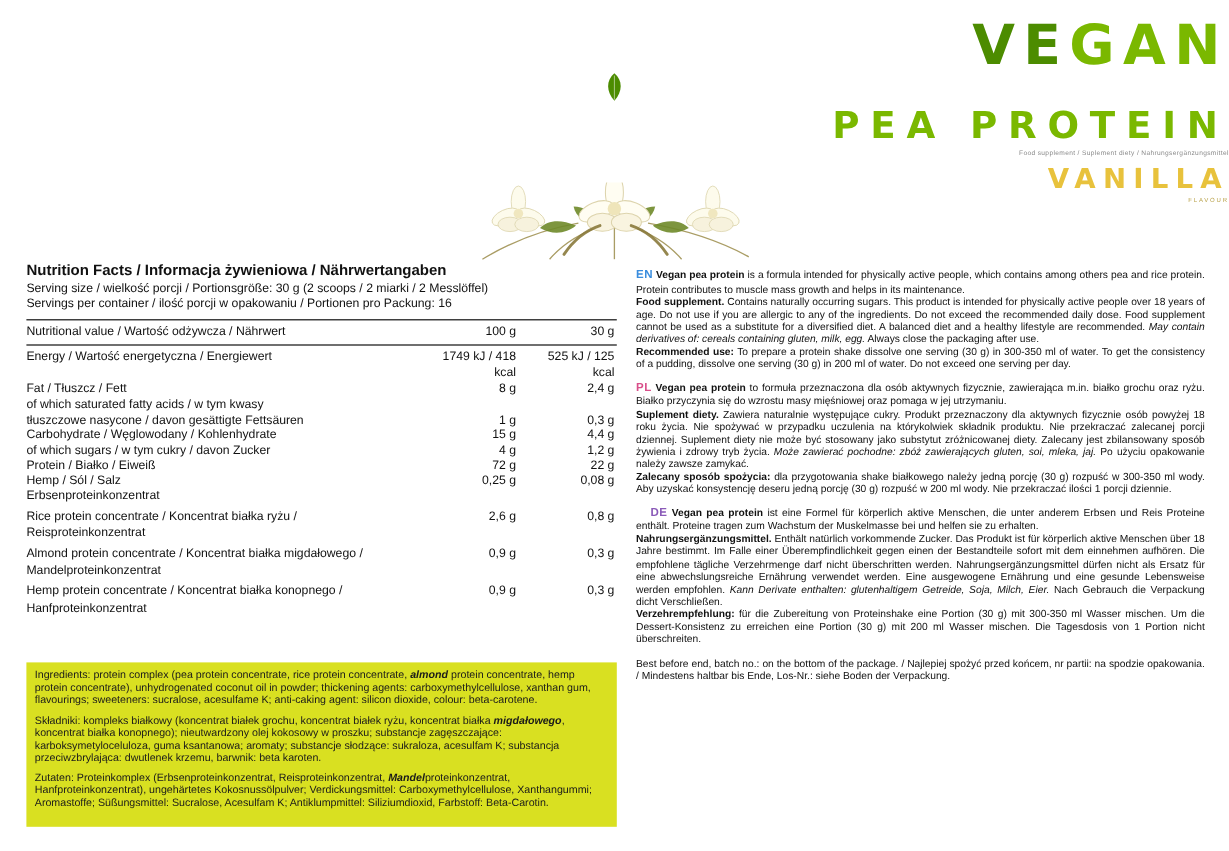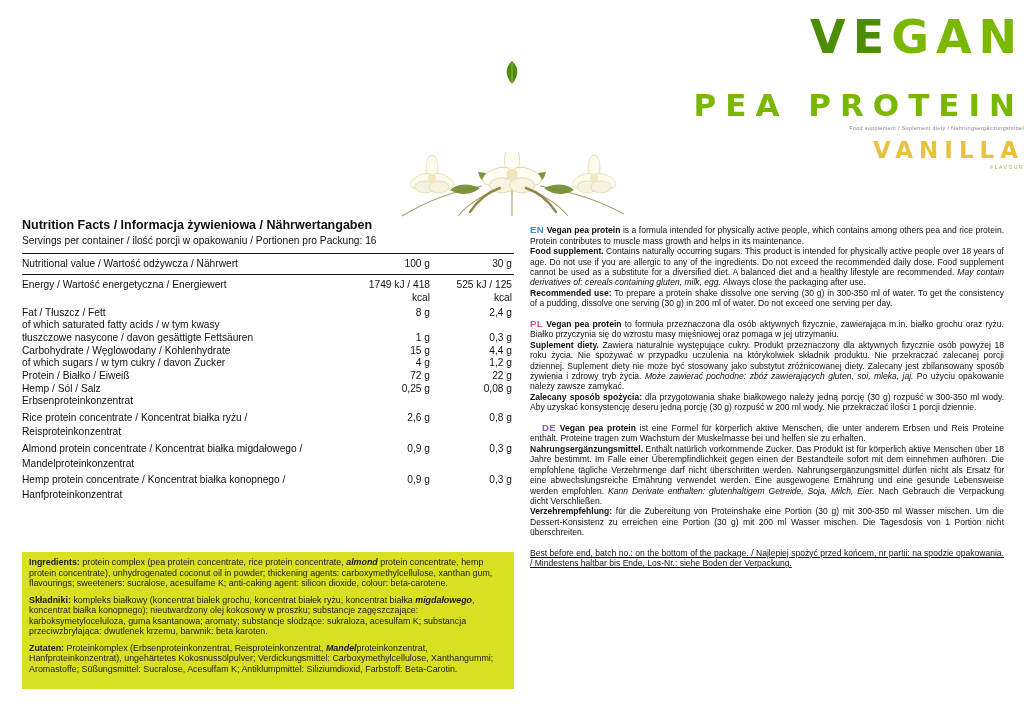--- a/index.html
+++ b/index.html
@@ -109,21 +109,21 @@
     position: absolute;
     left: 22px; top: 552px;
     width: 492px; height: 137px;
     background: #d9e021;
     padding: 5px 7px 5px 7px;
     font-size: 8.9px;
     line-height: 1.18;
     color: #1a1a1a;
   }
   .ing-box p { margin: 0 0 6px 0; }
-  .ing-box b { font-weight: bold; }
+  .ing-box b { font-weight: normal; }
   .ing-box i { font-style: italic; font-weight: bold; }
 
   
   .right-col {
     position: absolute;
     left: 530px; top: 224px;
     width: 474px;
     font-size: 8.55px;
     line-height: 1.22;
     color: #111;
@@ -133,21 +133,21 @@
   .lang-tag {
     font-weight: bold;
     font-size: 9.6px;
     letter-spacing: 0.4px;
   }
   .tag-en { color: #3a8dde; }
   .tag-pl { color: #d94f8a; }
   .tag-de { color: #8a5ab8; padding-left: 12px; }
   .right-col b { font-weight: bold; }
   .right-col i { font-style: italic; }
-  .foot-note { margin-top: 10px; text-decoration: underline; }
+  .foot-note { margin-top: 10px; }
 </style>
 </head>
 <body>
 
 <div id="page">
 
   <div class="logo-block">
     <div class="logo-vegan"><span class="v-dark">VE</span>GAN</div>
     <svg class="leaf-svg" width="20" height="26" viewBox="0 0 20 26">
       <path d="M10 1 C3 7 3 16 10 24 C17 16 17 7 10 1 Z" fill="#4c8c00"></path>
@@ -204,20 +204,21 @@
 
       <g stroke="#8a7a3c" stroke-width="2.4" stroke-linecap="round" fill="none" opacity="0.9">
         <path d="M108 60 C116 48 126 40 138 36"></path>
         <path d="M194 60 C186 48 176 40 164 36"></path>
       </g>
     </g>
   </svg>
 
   <div class="left-col">
     <div class="nf-title">Nutrition Facts / Informacja żywieniowa / Nährwertangaben</div>
+    <div class="nf-serving">Serving size / wielkość porcji / Portionsgröße: 30 g (2 scoops / 2 miarki / 2 Messlöffel)</div>
     <div class="nf-serving">Servings per container / ilość porcji w opakowaniu / Portionen pro Packung: 16</div>
     <div class="rule-thick"></div>
     <table class="nf">
       <tbody id="nf-body">
           <tr class="hdr">
             <td class="col-name">Nutritional value / Wartość odżywcza / Nährwert</td>
             <td class="col-v1">100 g</td>
             <td class="col-v2">30 g</td>
           </tr>
           <tr>

